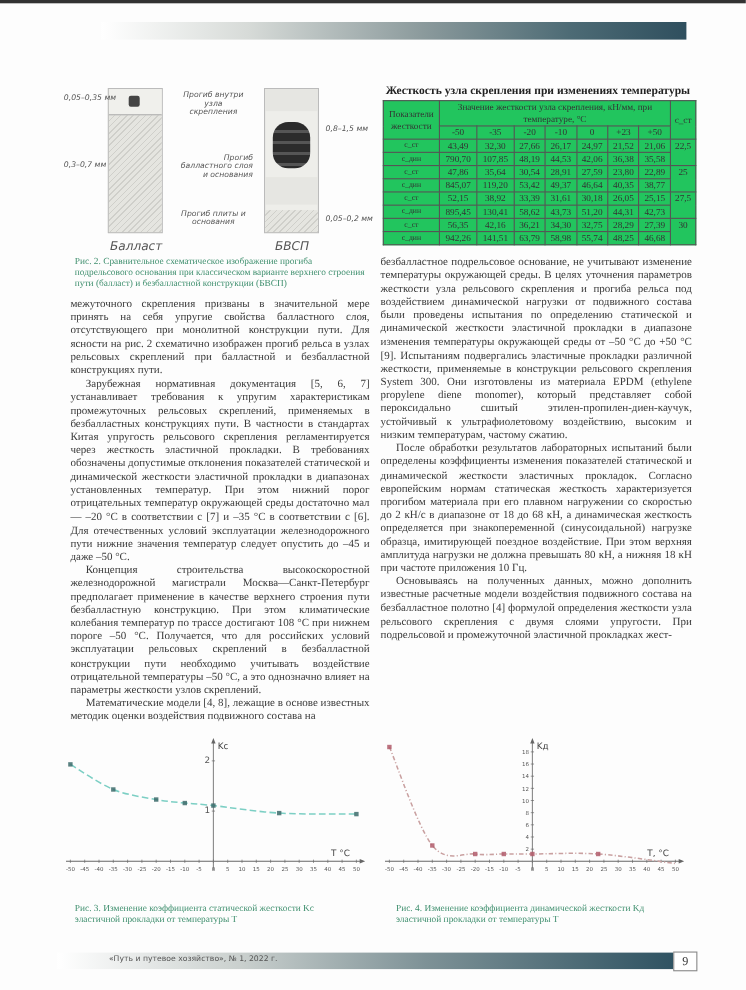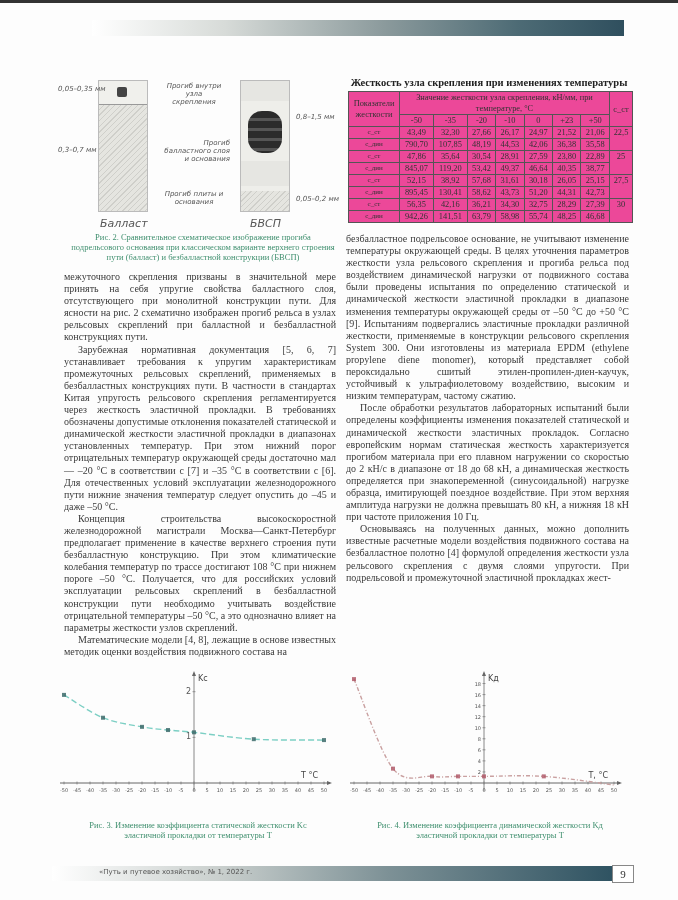--- a/index.html
+++ b/index.html
@@ -4,25 +4,25 @@
 <style>
   html,body{margin:0;padding:0;}
   body{width:678px;height:900px;background:#fdfdfd;position:relative;overflow:hidden;font-family:"Liberation Serif",serif;color:#3a3a3a;}
   .topline{position:absolute;left:0;top:0;width:678px;height:3px;background:#333;}
   .topbar{position:absolute;left:92px;top:20px;width:532px;height:16px;background:linear-gradient(90deg,#ffffff 0%,#d7dbd8 25%,#8b9a9c 55%,#4d6b75 80%,#2f4f5e 100%);}
   .fig2{position:absolute;left:60px;top:75px;width:280px;height:150px;}
   .col{position:absolute;background:#eeeeea;border:1px solid #bbb;}
   .hatch{background:repeating-linear-gradient(135deg,#e5e5e0 0 3px,#cfcfca 3px 4px);}
   .lbl{position:absolute;font-family:"DejaVu Sans",sans-serif;font-style:italic;font-size:7px;color:#555;white-space:nowrap;}
   .biglbl{position:absolute;font-family:"DejaVu Sans",sans-serif;font-style:italic;font-size:11px;color:#555;}
-  .caption{position:absolute;font-family:"Liberation Serif",serif;font-size:8.5px;color:#3f8f6e;text-align:center;line-height:10px;}
+  .caption{position:absolute;font-family:"Liberation Serif",serif;font-size:8.5px;color:#3f8f6e;line-height:10px;}
   .text{position:absolute;font-size:10px;line-height:12.1px;text-align:justify;color:#3a3a3a;}
   .text p{margin:0;text-indent:14px;}
   .tabletitle{position:absolute;left:345px;top:77px;width:288px;font-weight:bold;font-size:10.5px;text-align:center;color:#222;}
-  table.st{position:absolute;left:348px;top:91px;width:285px;border-collapse:collapse;background:#ec4899;font-size:8.4px;color:#333;}
+  table.st{position:absolute;left:348px;top:91px;width:285px;border-collapse:collapse;background:#22c55e;font-size:8.4px;color:#333;}
   table.st td,table.st th{border:1px solid #555;padding:0 1px;text-align:center;font-weight:normal;line-height:11px;}
   table.st .grp td{border-top:1.5px solid #444;}
   .chart{position:absolute;}
   .footer-bar{position:absolute;left:52px;top:866px;width:560px;height:15px;background:linear-gradient(90deg,#ffffff 0%,#c9cfcd 30%,#7d9196 60%,#2f5362 100%);}
   .footer-text{position:absolute;left:56px;top:868px;font-family:"DejaVu Sans",sans-serif;font-size:7px;color:#555;margin-left:43px;}
   .pagenum{position:absolute;left:612px;top:865px;width:20px;height:16px;border:1px solid #888;background:#fff;font-size:11px;text-align:center;line-height:16px;color:#333;}
 </style>
 </head>
 <body>
 
@@ -111,21 +111,21 @@
         <td>53,42</td>
         <td>49,37</td>
         <td>46,64</td>
         <td>40,35</td>
         <td>38,77</td>
       </tr>
       <tr class="grp">
         <td style="font-size: 7px;">c_ст</td>
         <td>52,15</td>
         <td>38,92</td>
-        <td>57,68</td>
+        <td>33,39</td>
         <td>31,61</td>
         <td>30,18</td>
         <td>26,05</td>
         <td>25,15</td>
         <td rowspan="2" style="vertical-align: top;">27,5</td>
       </tr>
       <tr>
         <td style="font-size: 7px;">c_дин</td>
         <td>895,45</td>
         <td>130,41</td>

